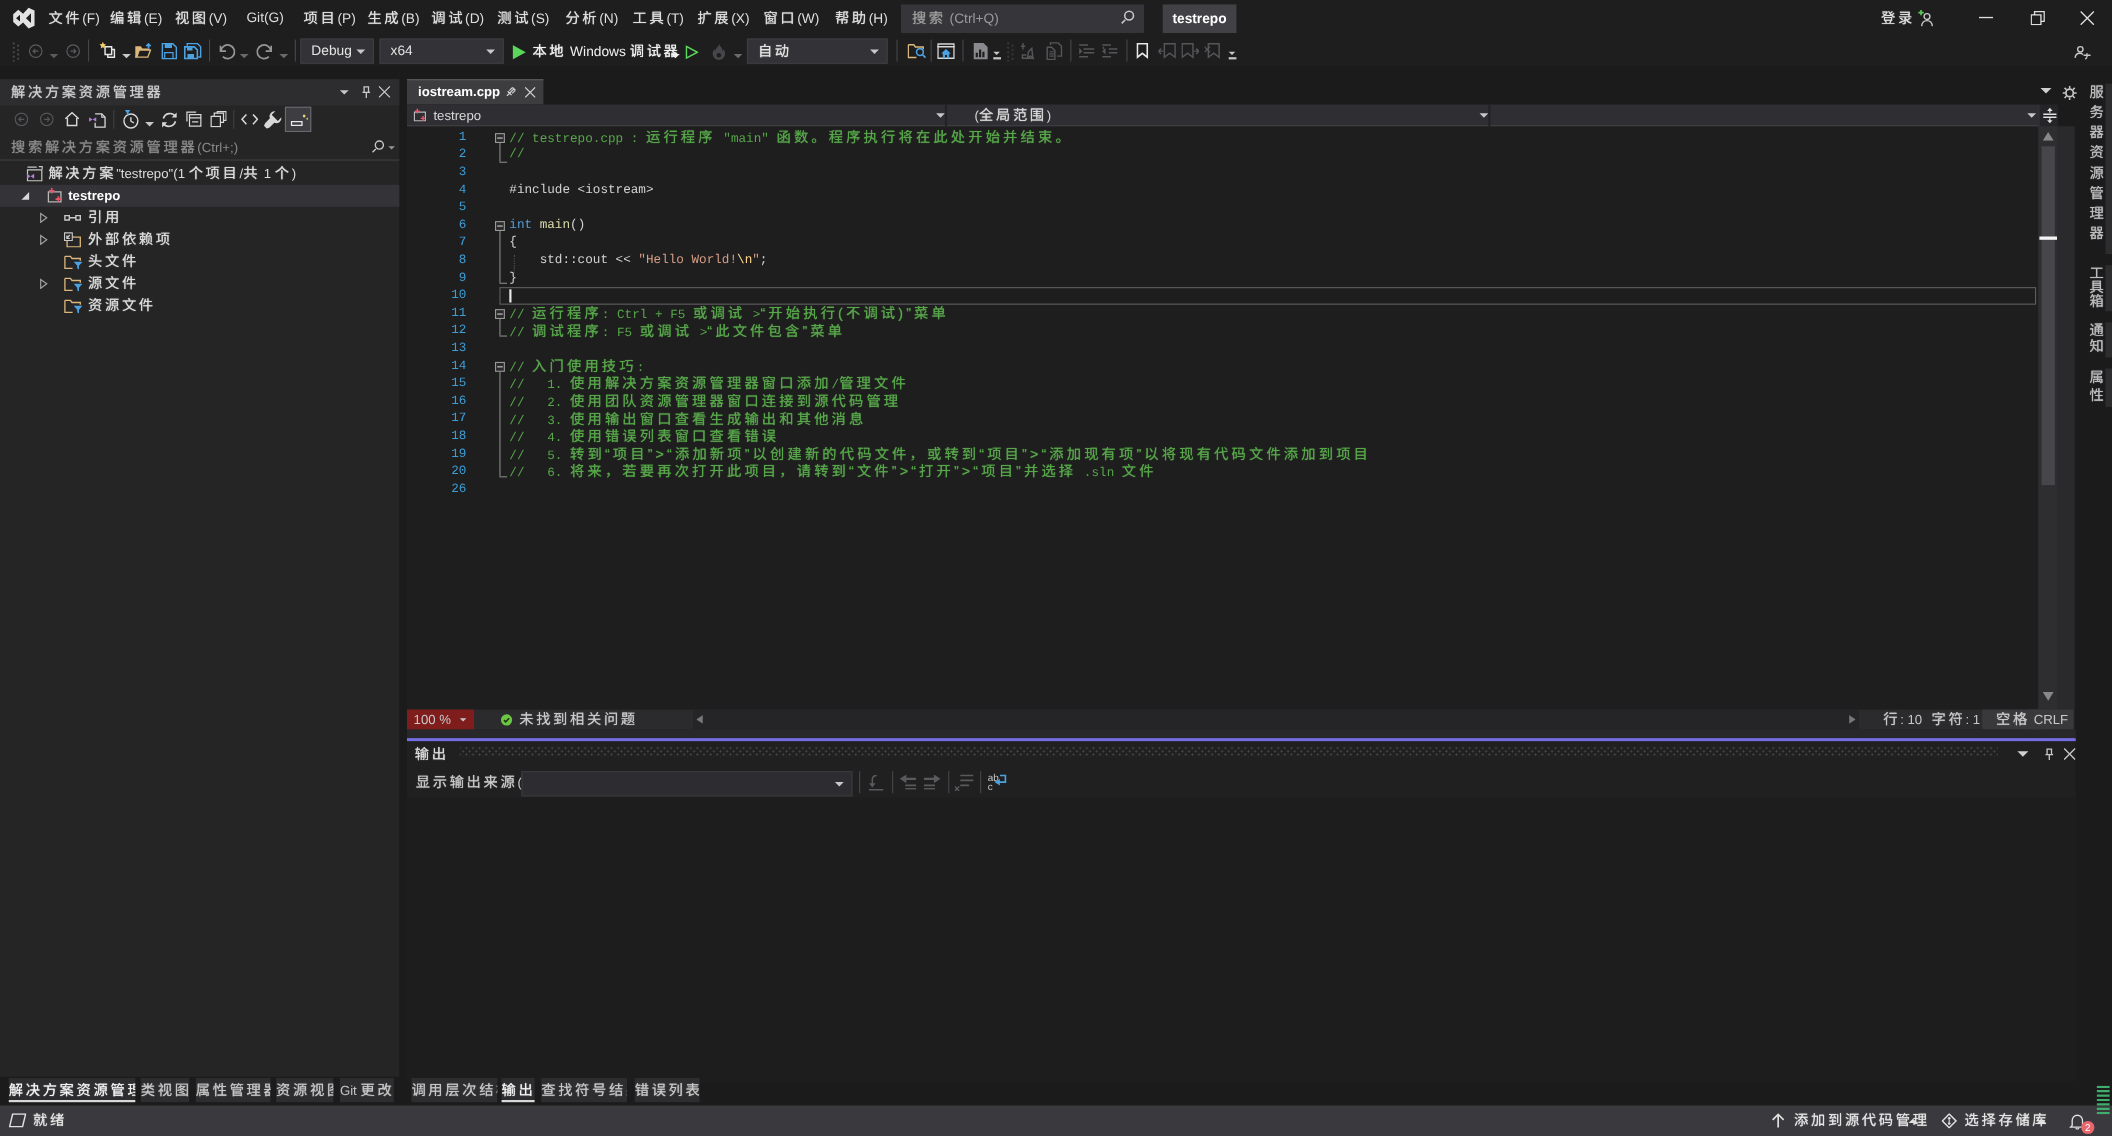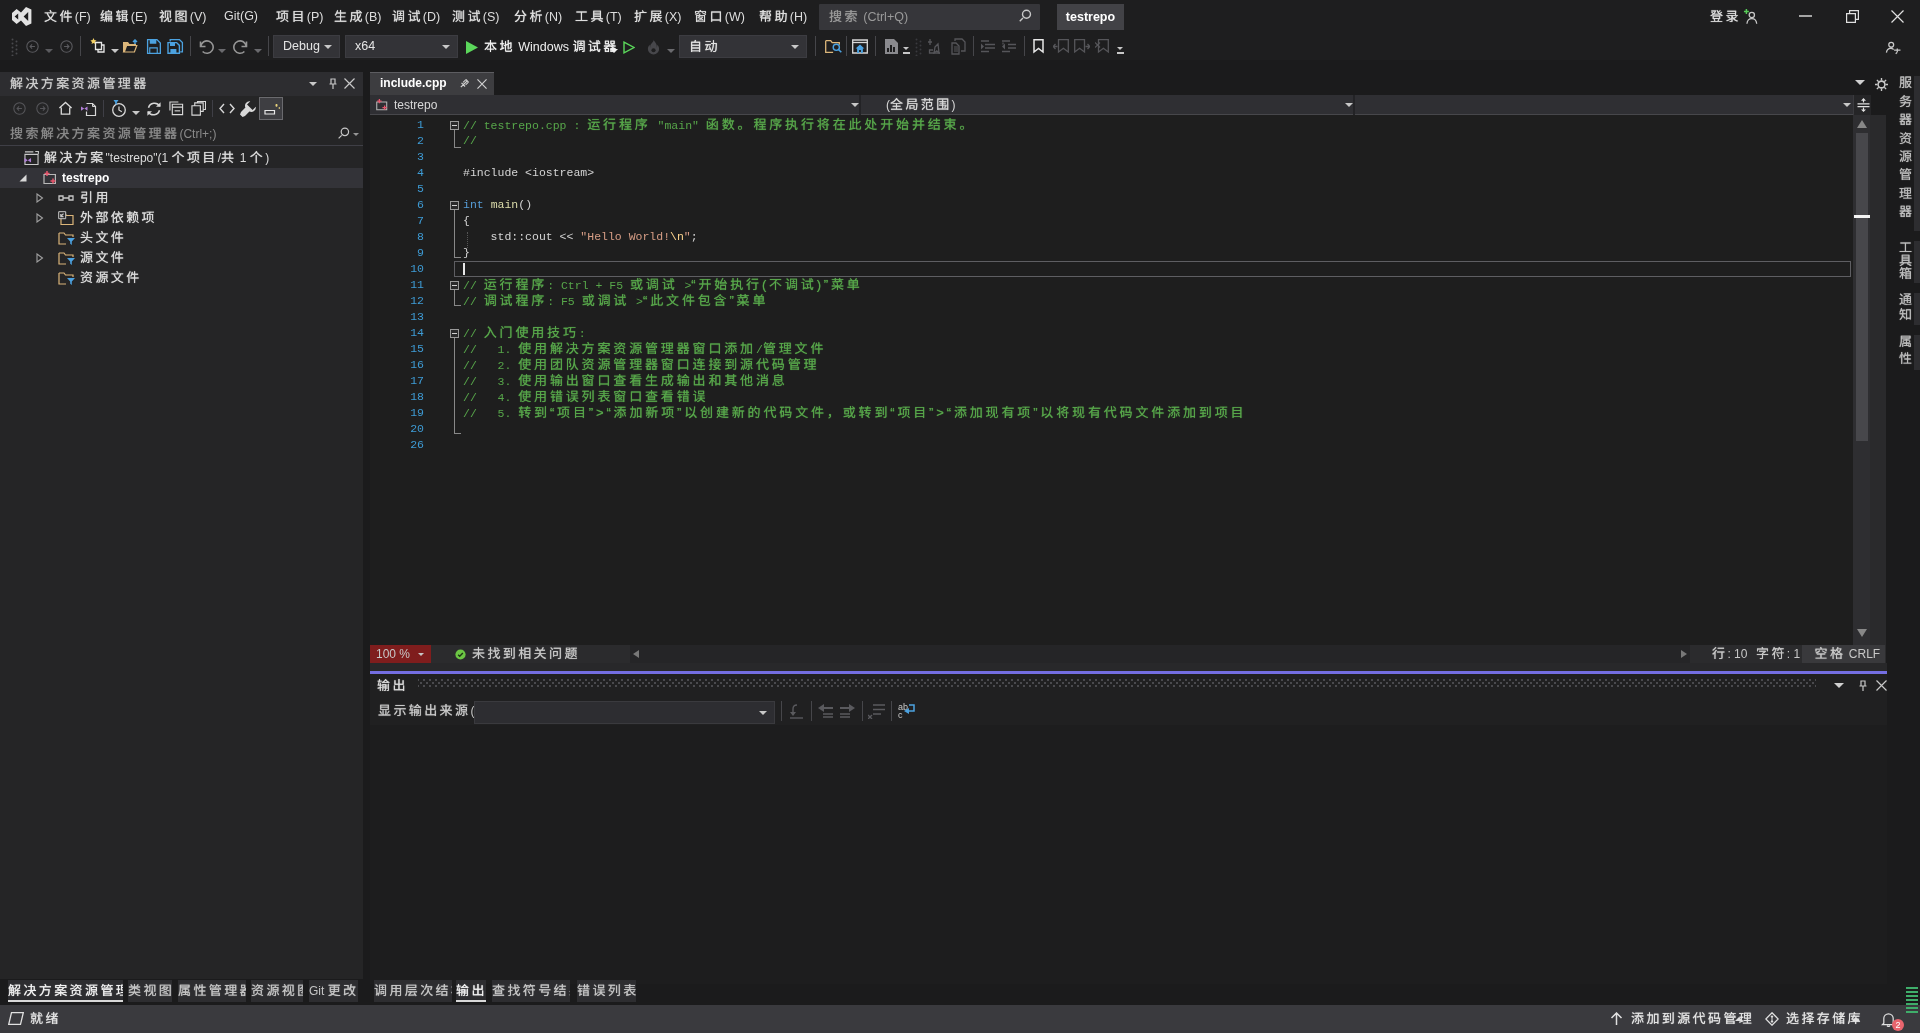--- a/index.html
+++ b/index.html
@@ -377,21 +377,21 @@
   <span style="position:absolute;left:80px"><i>源文件</i></span>
  </div>
  <div class="trow" style="top:196px">
   <svg class="a" style="left:58px;top:3px" width="17" height="15" viewBox="0 0 17 15">
         <path fill="none" stroke="#dcb67a" stroke-width="1.2" d="M1 2h5l1.5 2H15v2M1 2v11h7"></path>
         <path fill="#4ca2e0" d="M9 7h8l-3.2 3.5V14l-1.6-1.2v-2.3z"></path>
       </svg>
   <span style="position:absolute;left:80px"><i>资源文件</i></span>
  </div>
 </div>
-<div class="a" id="tab1"><span style="padding-left:10px">include.cpp</span>
+<div class="a" id="tab1"><span style="padding-left:10px">iostream.cpp</span>
  <svg class="a" style="left:88px;top:5px" width="12" height="12" viewBox="0 0 12 12">
       <g fill="none" stroke="#d0d0d0" stroke-width="1.2" transform="rotate(45 6 6)">
         <path d="M4.2 1.5h3.6M6 1.5v5.5M3.5 7h5M6 7v3.5"></path>
         <path d="M4.2 1.5v4M7.8 1.5v4" stroke-width="1"></path>
       </g>
     </svg>
  <svg class="a" style="left:107px;top:6px" width="10" height="10" viewBox="0 0 11 11">
       <path stroke="#d0d0d0" stroke-width="1.3" d="M.5.5l10 10M10.5.5l-10 10"></path>
     </svg>
 </div>
@@ -446,20 +446,21 @@
 <div class="cl" style="top:226px"><span class="c">//   1. <i>使用解决方案资源管理器窗口添加</i>/<i>管理文件</i></span></div>
 <div class="ln" style="top:242px">16</div>
 <div class="cl" style="top:242px"><span class="c">//   2. <i>使用团队资源管理器窗口连接到源代码管理</i></span></div>
 <div class="ln" style="top:258px">17</div>
 <div class="cl" style="top:258px"><span class="c">//   3. <i>使用输出窗口查看生成输出和其他消息</i></span></div>
 <div class="ln" style="top:274px">18</div>
 <div class="cl" style="top:274px"><span class="c">//   4. <i>使用错误列表窗口查看错误</i></span></div>
 <div class="ln" style="top:290px">19</div>
 <div class="cl" style="top:290px"><span class="c">//   5. <i>转到“项目”&gt;“添加新项”以创建新的代码文件，或转到“项目”&gt;“添加现有项”以将现有代码文件添加到项目</i></span></div>
 <div class="ln" style="top:306px">20</div>
+<div class="cl" style="top:306px"><span class="c">//   6. <i>将来，若要再次打开此项目，请转到“文件”&gt;“打开”&gt;“项目”并选择</i> .sln <i>文件</i></span></div>
 <div class="ln" style="top:322px">26</div>
 <div class="fb" style="top:5.5px"></div>
 <div class="fb" style="top:85.5px"></div>
 <div class="fb" style="top:165.5px"></div>
 <div class="fb" style="top:213.5px"></div>
 <div class="fv" style="top:14.5px;height:17.5px"></div>
 <div class="fh" style="top:32px"></div>
 <div class="fv" style="top:94.5px;height:47.5px"></div>
 <div class="fh" style="top:142px"></div>
 <div class="fv" style="top:174.5px;height:15.5px"></div>

